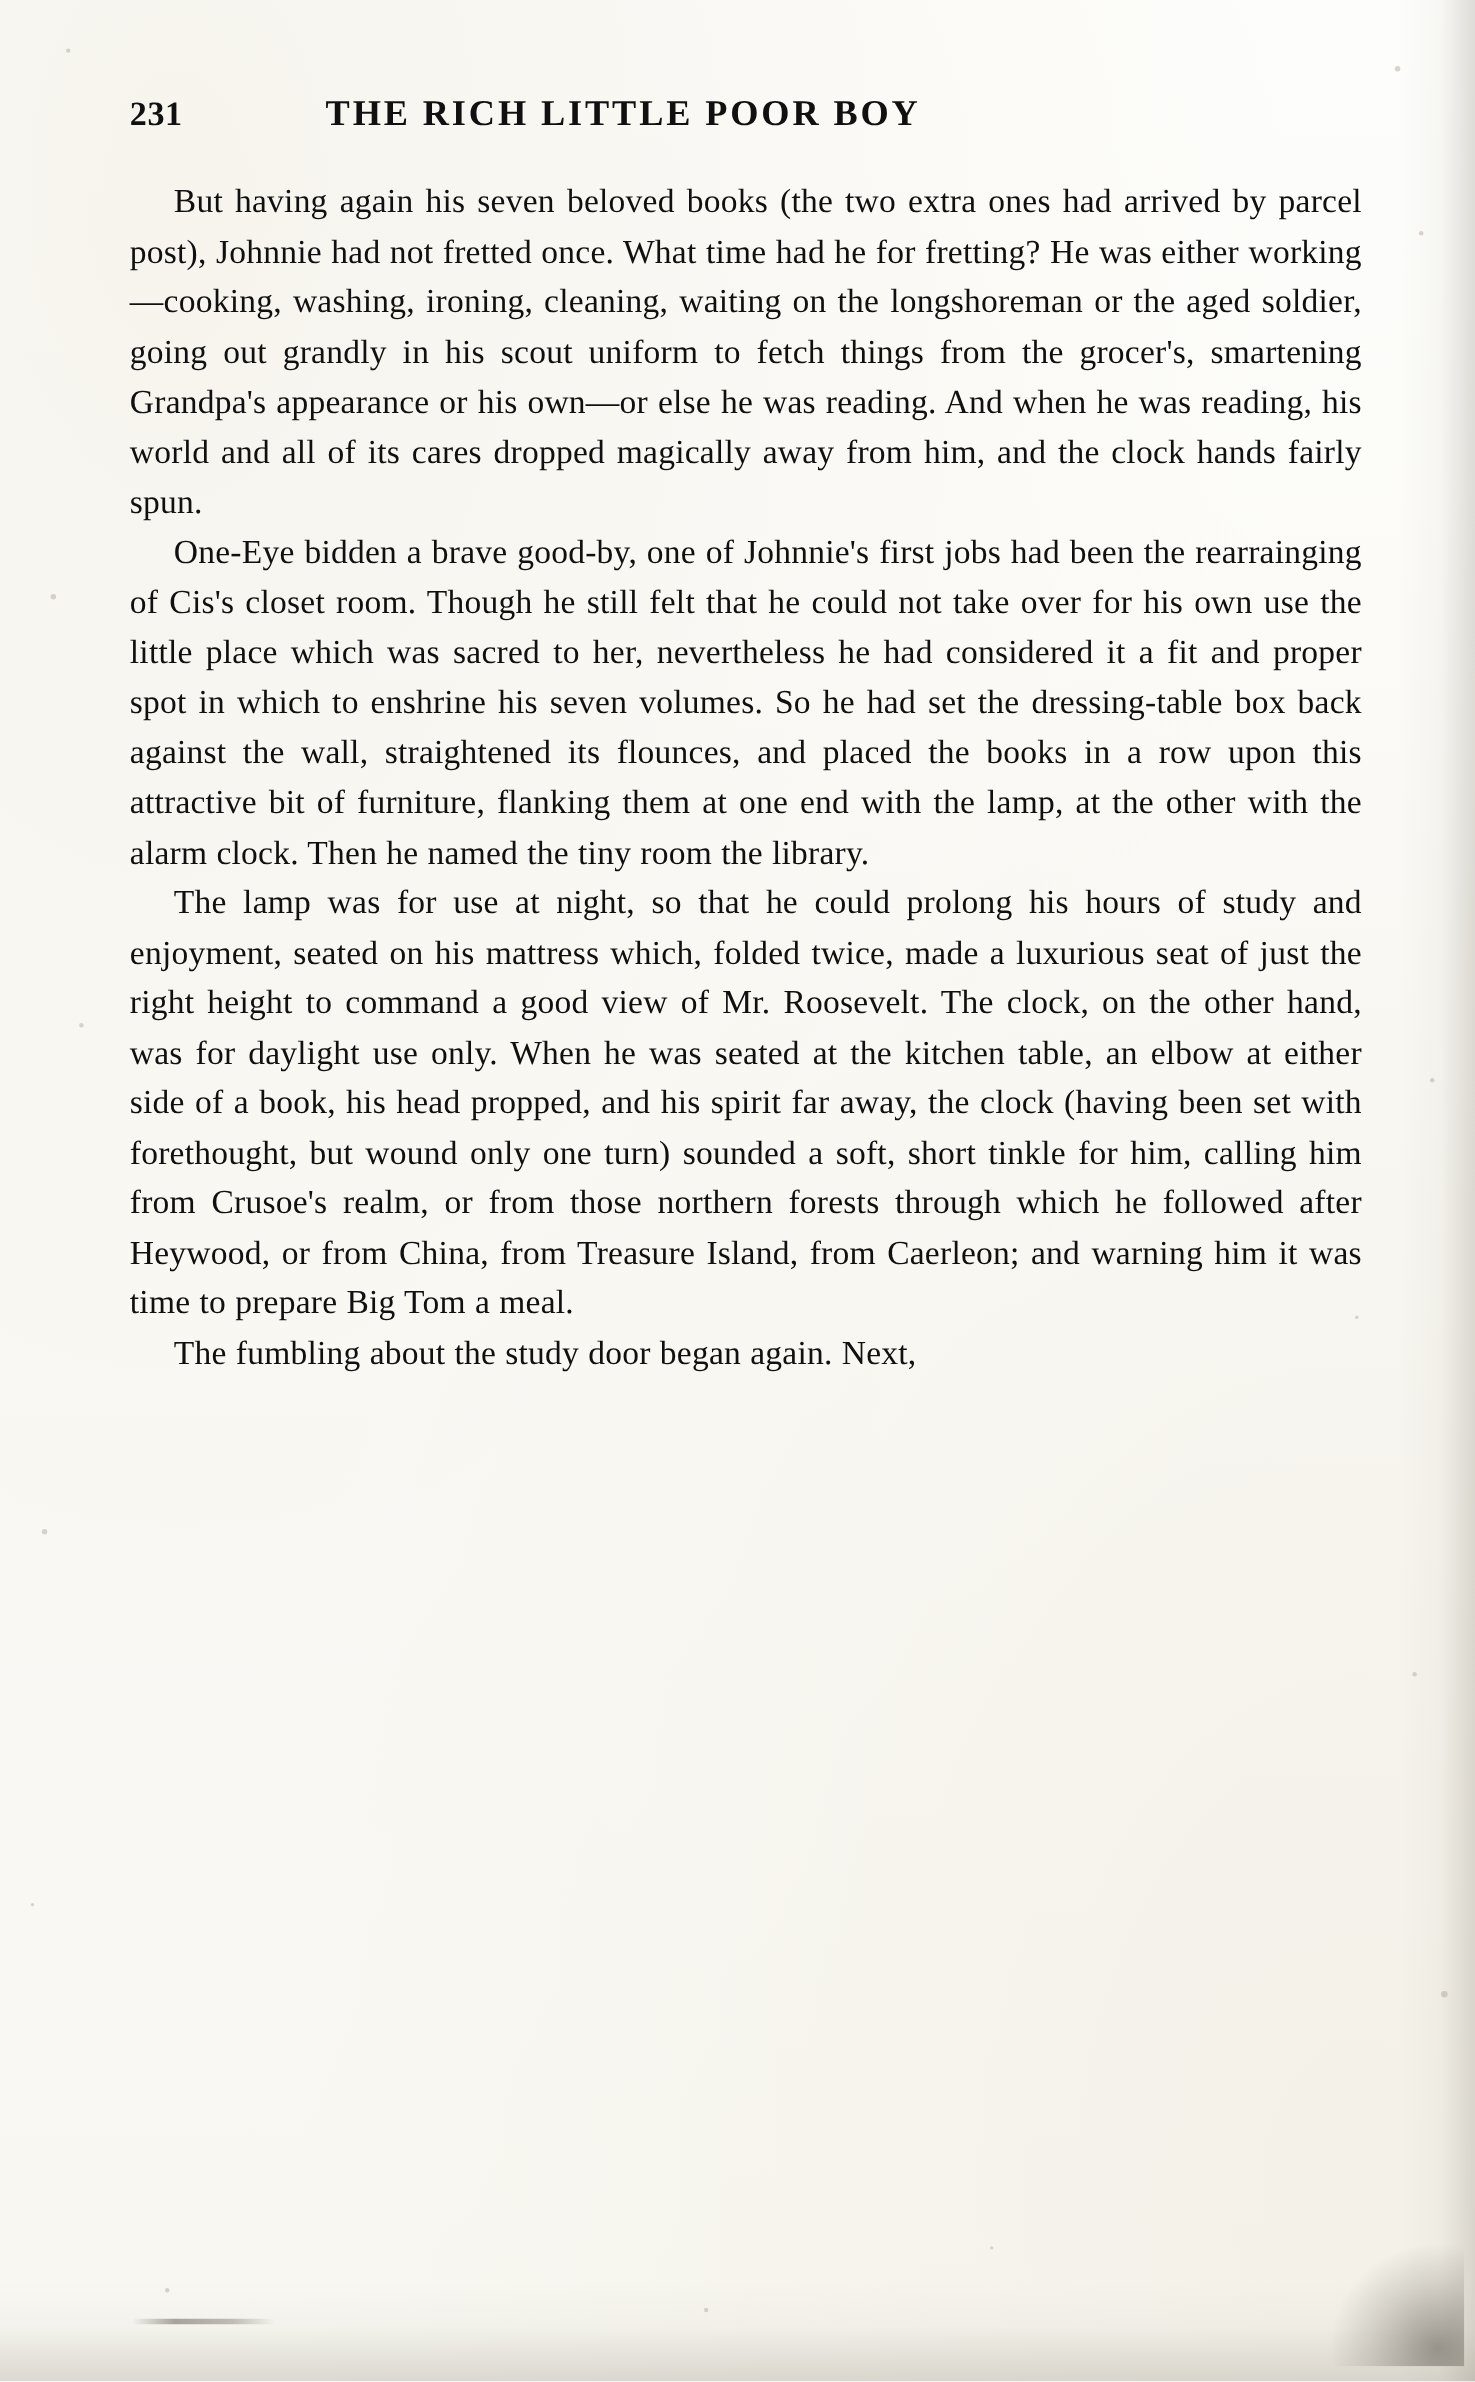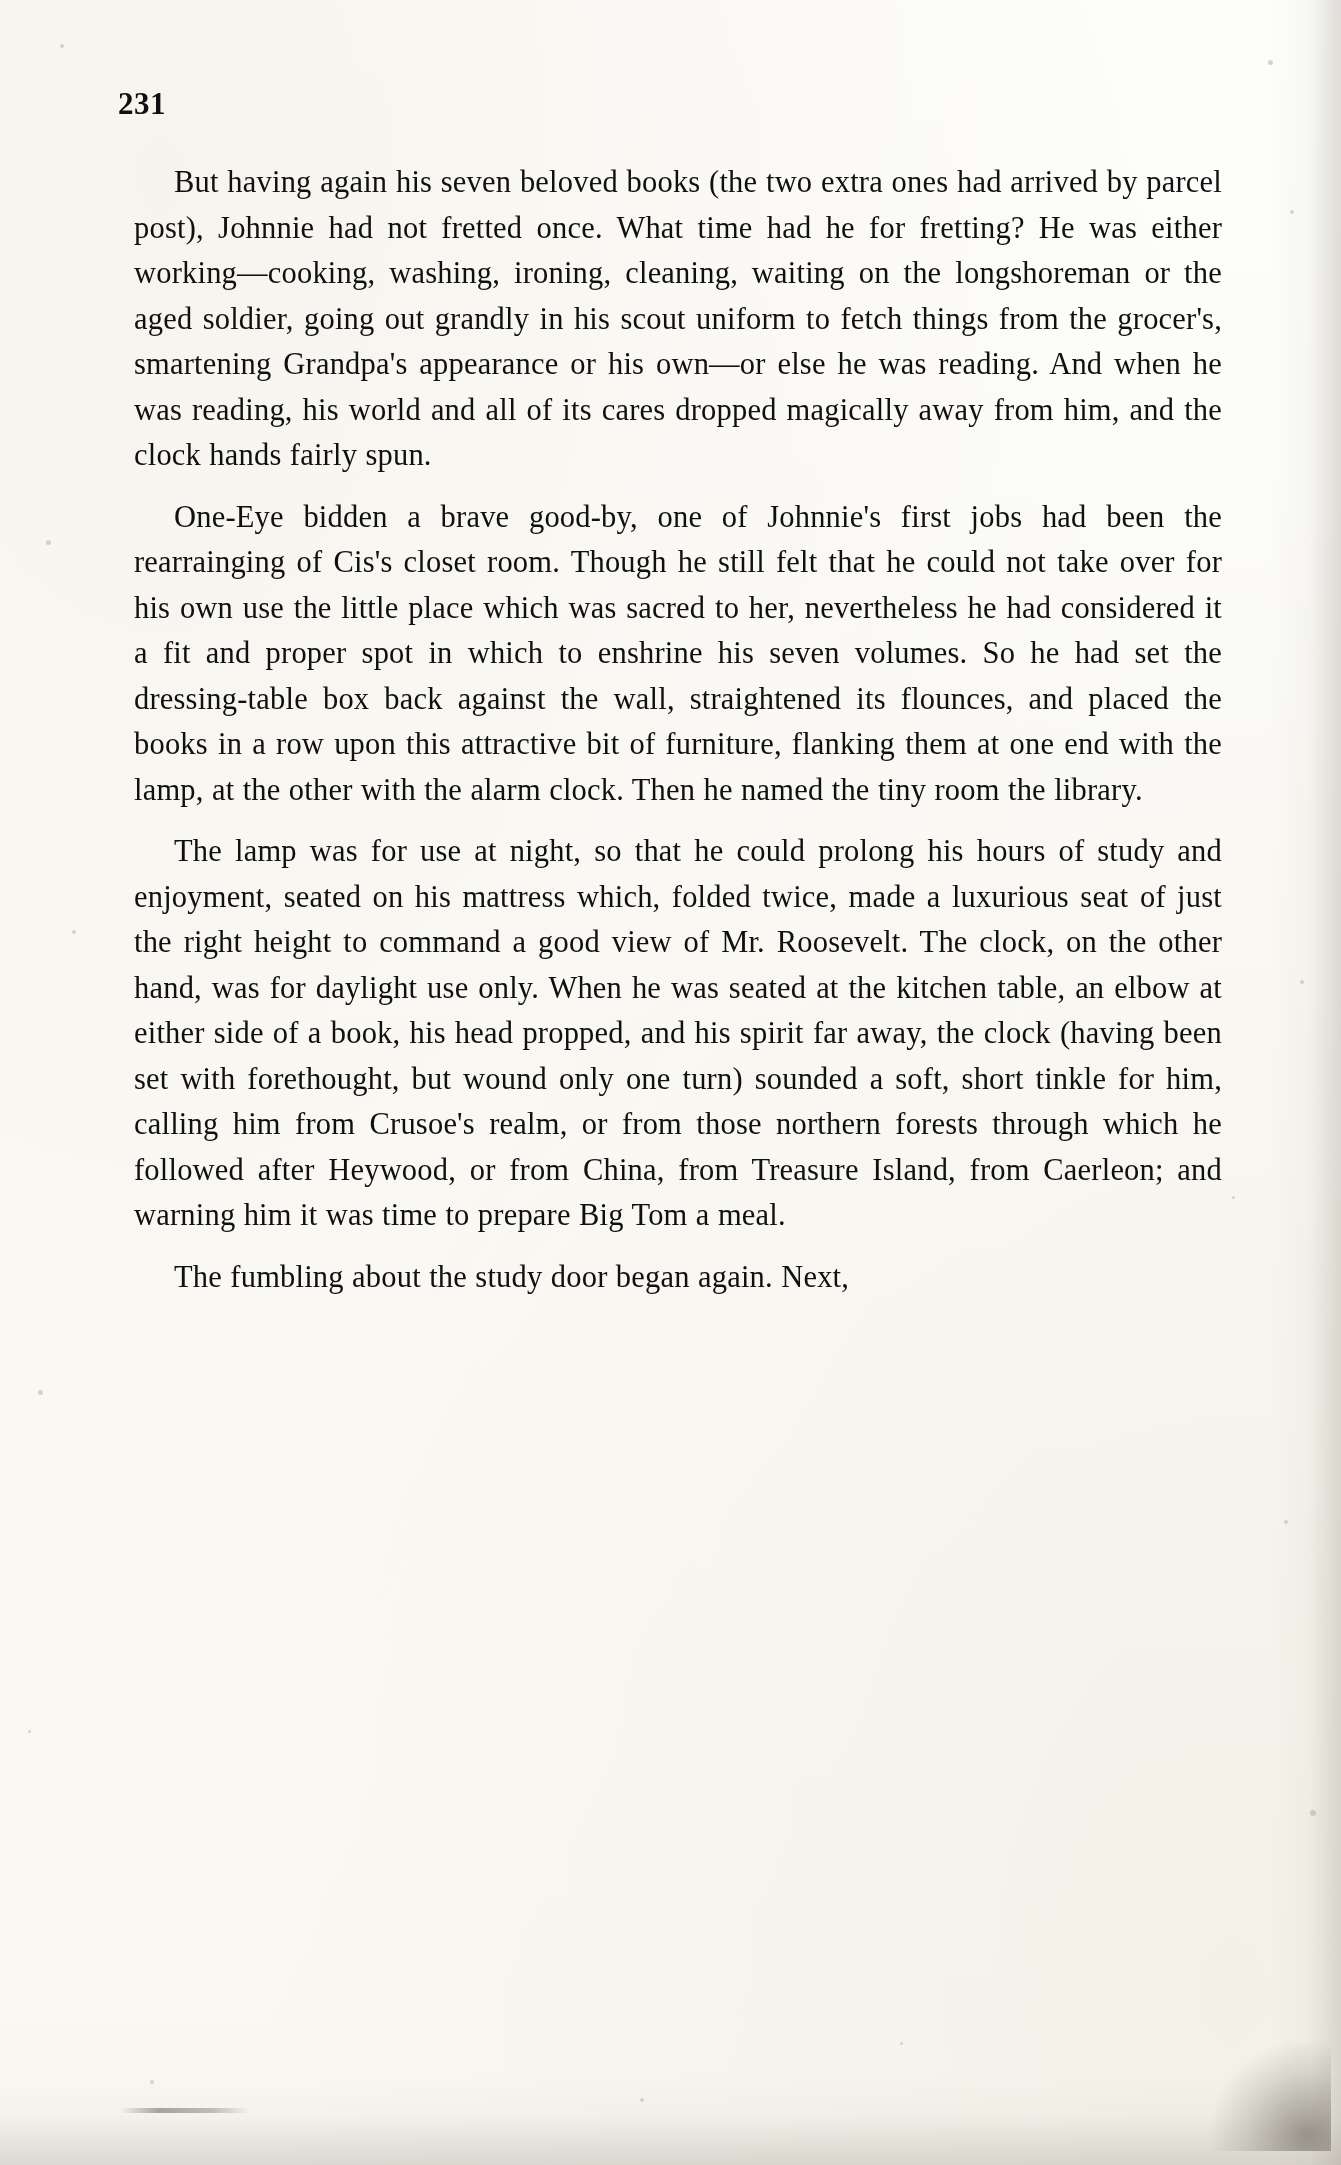--- a/index.html
+++ b/index.html
@@ -80,21 +80,21 @@
   .running-title {
     font-weight: bold;
     font-size: 33px;
     letter-spacing: 2.6px;
     flex: 1;
     text-align: left;
     padding-left: 28px;
   }
 
   p.para {
-    margin: 16px;
+    margin: 0;
     font-size: 30.5px;
     line-height: 45.5px;
     text-align: justify;
     text-justify: inter-word;
     text-indent: 40px;
     letter-spacing: 0.2px;
     word-spacing: 0.5px;
   }
   p.para + p.para { margin-top: 0px; }
   p.last { text-align: left; }
@@ -116,20 +116,21 @@
   <div class="speck" style="left:640px;  top:2098px;width:4px; height:4px;"></div>
   <div class="speck" style="left:900px;  top:2042px;width:3px; height:3px;"></div>
   <div class="speck" style="left:28px;   top:1730px;width:3px; height:3px;"></div>
   <div class="speck" style="left:1232px; top:1196px;width:3px; height:3px;"></div>
 </div>
 
 <div class="content">
 
   <div class="header">
     <div class="folio">231</div>
+    <div class="running-title">THE RICH LITTLE POOR BOY</div>
   </div>
 
   <p class="para">But having again his seven beloved books (the two extra ones had arrived by parcel post), Johnnie had not fretted once.  What time had he for fretting?  He was either working—cooking, washing, ironing, cleaning, waiting on the longshoreman or the aged soldier, going out grandly in his scout uniform to fetch things from the grocer's, smartening Grandpa's appearance or his own—or else he was reading.  And when he was reading, his world and all of its cares dropped magically away from him, and the clock hands fairly spun.</p>
   <p class="para">One-Eye bidden a brave good-by, one of Johnnie's first jobs had been the rearrainging of Cis's closet room. Though he still felt that he could not take over for his own use the little place which was sacred to her, nevertheless he had considered it a fit and proper spot in which to enshrine his seven volumes.  So he had set the dressing-table box back against the wall, straightened its flounces, and placed the books in a row upon this attractive bit of furniture, flanking them at one end with the lamp, at the other with the alarm clock.  Then he named the tiny room the library.</p>
   <p class="para">The lamp was for use at night, so that he could prolong his hours of study and enjoyment, seated on his mattress which, folded twice, made a luxurious seat of just the right height to command a good view of Mr. Roosevelt.  The clock, on the other hand, was for daylight use only.  When he was seated at the kitchen table, an elbow at either side of a book, his head propped, and his spirit far away, the clock (having been set with forethought, but wound only one turn) sounded a soft, short tinkle for him, calling him from Crusoe's realm, or from those northern forests through which he followed after Heywood, or from China, from Treasure Island, from Caerleon; and warning him it was time to prepare Big Tom a meal.</p>
   <p class="para last">The fumbling about the study door began again.  Next,</p>
 
 </div>
 
 <div class="edge-shadow-right"></div>

